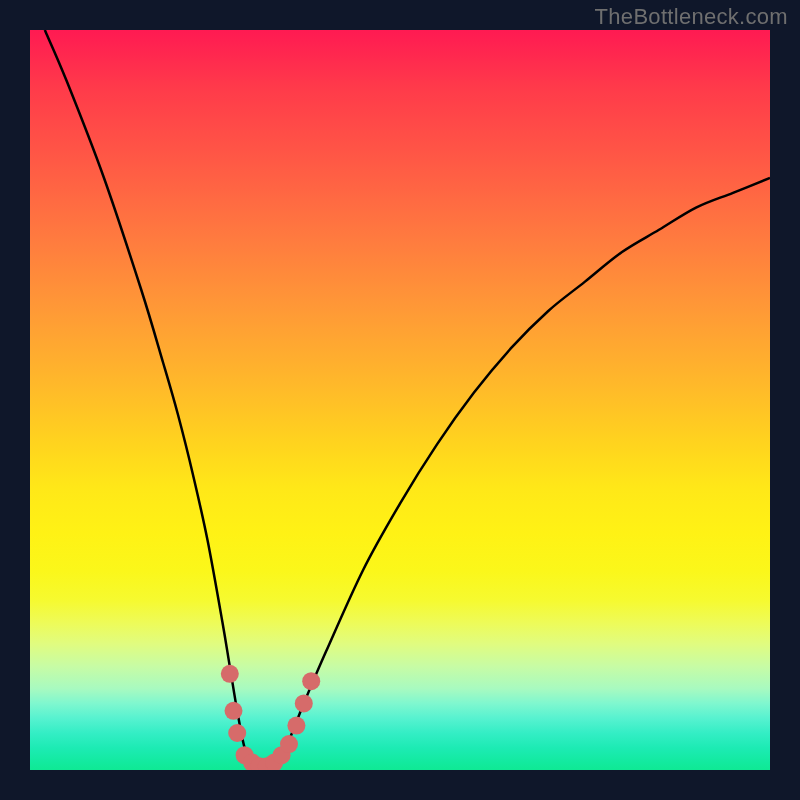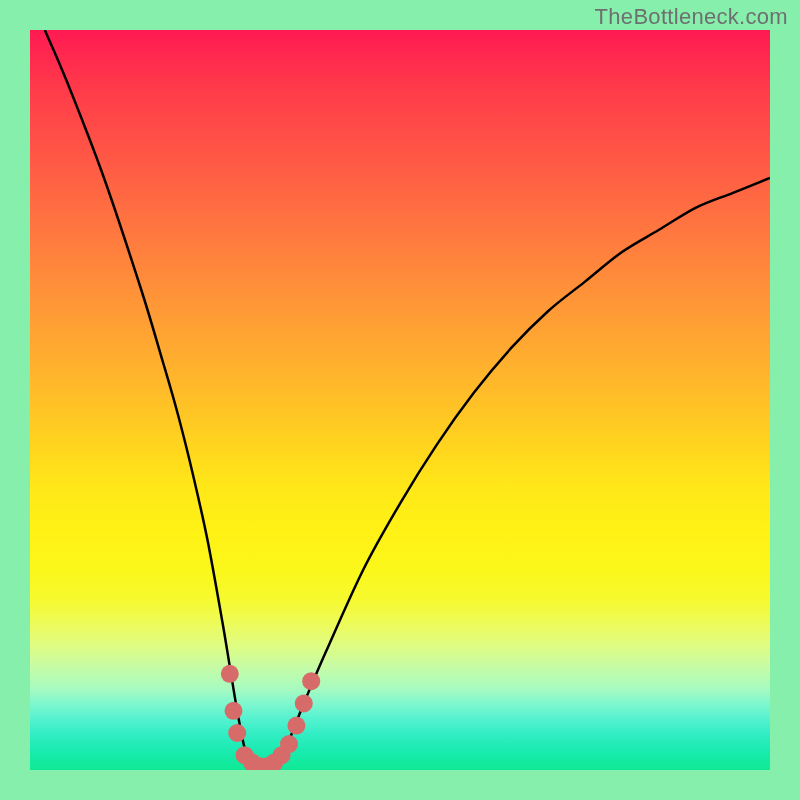--- a/index.html
+++ b/index.html
@@ -10,21 +10,21 @@
     background: #000;
     overflow: hidden;
     font-family: Arial, Helvetica, sans-serif;
   }
   .frame {
     position: absolute;
     left: 0;
     top: 0;
     width: 800px;
     height: 800px;
-    background: #86efac;
+    background: #0f172a;
   }
   .plot-area {
     position: absolute;
     left: 30px;
     top: 30px;
     width: 740px;
     height: 740px;
     background: linear-gradient(to bottom,
       #ff1a52 0%,
       #ff3b4a 8%,

